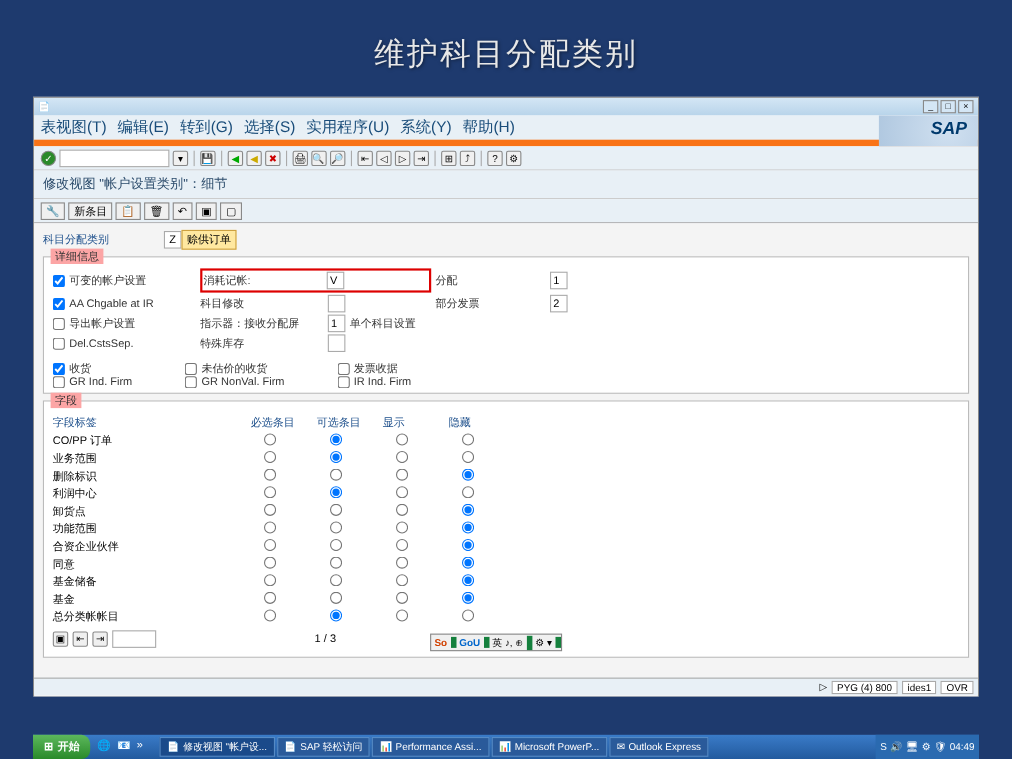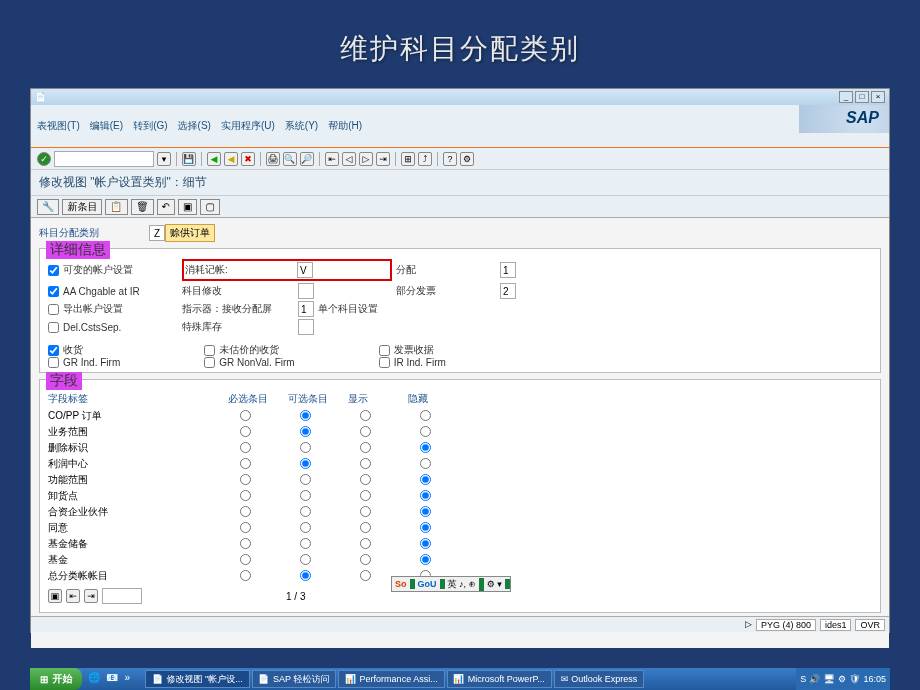--- a/index.html
+++ b/index.html
@@ -4,46 +4,46 @@
   <style>
     * { margin: 0; padding: 0; box-sizing: border-box; }
     body { font-family: Arial, "Microsoft YaHei", sans-serif; background: #1e3a6e; width: 920px; height: 690px; overflow: hidden; }
     .slide-title { color: #e8e8e8; font-size: 28px; text-align: center; padding: 30px 0 20px; font-weight: normal; letter-spacing: 2px; text-shadow: 1px 1px 3px rgba(0,0,0,0.5); }
     .sap-window { background: #fff; margin: 0 30px; border: 1px solid #888; position: relative; height: 545px; }
     .titlebar { background: linear-gradient(#d4e6f5, #b8d4ea); height: 16px; display: flex; align-items: center; padding: 0 4px; font-size: 9px; }
     .titlebar-right { margin-left: auto; display: flex; gap: 2px; }
     .titlebar-btn { width: 14px; height: 12px; background: #d4e6f5; border: 1px solid #888; font-size: 8px; line-height: 10px; text-align: center; cursor: pointer; }
     .sap-logo { position: absolute; right: 10px; top: 20px; font-weight: bold; font-size: 16px; color: #003a6d; font-style: italic; z-index: 5; }
     .sap-logo-bg { position: absolute; right: 0; top: 16px; width: 90px; height: 28px; background: radial-gradient(circle at 70% 50%, #d0e0f0 0%, #b0c8e0 100%); z-index: 4; }
-    .menubar { background: #e8f0f6; padding: 14px 6px; font-size: 10px; color: #1a4d7a; display: flex; gap: 10px; border-bottom: 1px solid #f97316; }
+    .menubar { background: #e8f0f6; padding: 2px 6px; font-size: 14px; color: #1a4d7a; display: flex; gap: 10px; border-bottom: 6px solid #f97316; }
     .menubar span { cursor: pointer; }
     .toolbar1 { background: #e8f0f6; padding: 3px 6px; display: flex; align-items: center; gap: 3px; border-bottom: 1px solid #ccc; height: 22px; }
     .tb-btn { width: 14px; height: 14px; border: 1px solid #888; background: #f0f0f0; display: inline-flex; align-items: center; justify-content: center; font-size: 9px; cursor: pointer; border-radius: 2px; }
     .tb-check { background: #2a8a2a; color: #fff; border-radius: 50%; width: 14px; height: 14px; }
     .tb-input { width: 100px; height: 16px; border: 1px solid #aaa; font-size: 10px; padding: 0 2px; }
     .tb-sep { width: 1px; height: 14px; background: #aaa; margin: 0 2px; }
     .page-title { background: #e8f0f6; padding: 4px 8px; font-size: 12px; color: #2a4a6a; border-bottom: 1px solid #ccc; }
     .toolbar2 { background: #e8f0f6; padding: 3px 6px; display: flex; align-items: center; gap: 3px; border-bottom: 1px solid #aaa; height: 22px; }
     .toolbar2-btn { height: 16px; padding: 0 4px; border: 1px solid #888; background: #f0f0f0; font-size: 10px; cursor: pointer; display: inline-flex; align-items: center; gap: 2px; }
     .content { padding: 6px 8px; font-size: 10px; background: #f4f4f4; height: 430px; overflow: hidden; }
     .row { display: flex; align-items: center; margin-bottom: 4px; }
     .lbl-blue { color: #1a4d8a; margin-right: 20px; min-width: 90px; }
     .code-box { width: 16px; height: 16px; border: 1px solid #aaa; background: #fff; text-align: center; font-size: 10px; }
     .code-desc { background: #ffe8a0; padding: 1px 4px; border: 1px solid #cca040; color: #000; }
     .group { background: #fff; border: 1px solid #bbb; margin: 6px 0; position: relative; }
-    .group-title { position: absolute; top: -8px; left: 6px; background: #d946ef; padding: 0 4px; font-size: 14px; color: #333; }
+    .group-title { position: absolute; top: -8px; left: 6px; background: #fca5a5; padding: 0 4px; font-size: 10px; color: #333; }
     .group-body { padding: 10px 8px 4px; }
     .detail-grid { display: grid; grid-template-columns: 130px 210px 100px 20px; gap: 2px 4px; align-items: center; font-size: 10px; }
     .chk { display: flex; align-items: center; gap: 4px; }
     .chk input { width: 11px; height: 11px; }
     .lbl { color: #333; }
     .field-row { display: flex; align-items: center; gap: 4px; }
     .txt-in { height: 16px; border: 1px solid #aaa; background: #fff; font-size: 10px; padding: 0 2px; }
     .highlight { border: 2px solid #d00; padding: 1px; }
-    .checks-row { display: flex; gap: 84px; margin-top: 8px; }
+    .checks-row { display: flex; gap: 48px; margin-top: 8px; }
     .ft-header { display: grid; grid-template-columns: 180px 60px 60px 60px 60px; color: #1a4d8a; font-size: 10px; padding: 2px 0; }
     .ft-row { display: grid; grid-template-columns: 180px 60px 60px 60px 60px; align-items: center; font-size: 10px; padding: 1px 0; }
     .ft-row input[type=radio] { width: 11px; height: 11px; margin-left: 12px; }
     .bottom-tools { display: flex; align-items: center; gap: 4px; padding: 4px 0; }
     .page-ind { margin-left: 140px; font-size: 10px; }
     .ime-bar { position: absolute; bottom: 40px; left: 360px; display: flex; align-items: center; background: #f0f0f0; border: 1px solid #888; font-size: 9px; height: 16px; }
     .ime-bar span { padding: 0 3px; border-right: 5px solid #15803d; }
     .sogou { color: #d04000; font-weight: bold; }
     .statusbar { background: #e8f0f6; border-top: 1px solid #aaa; display: flex; align-items: center; font-size: 9px; height: 16px; padding: 0 4px; position: absolute; bottom: 0; left: 0; right: 0; }
     .statusbar-right { margin-left: auto; display: flex; gap: 4px; }
@@ -251,32 +251,32 @@
               <span><input type="radio" name="fr3" checked="" style=""></span>
             </div>
             <div class="ft-row">
               <span>利润中心</span>
               <span><input type="radio" name="fr4" style=""></span>
               <span><input type="radio" name="fr4" checked="" style=""></span>
               <span><input type="radio" name="fr4" style=""></span>
               <span><input type="radio" name="fr4" style=""></span>
             </div>
             <div class="ft-row">
+              <span>卸货点</span>
+              <span><input type="radio" name="fr6" style=""></span>
+              <span><input type="radio" name="fr6" style=""></span>
+              <span><input type="radio" name="fr6" style=""></span>
+              <span><input type="radio" name="fr6" checked="" style=""></span>
+            </div>
+            <div class="ft-row">
               <span>功能范围</span>
               <span><input type="radio" name="fr5" style=""></span>
               <span><input type="radio" name="fr5" style=""></span>
               <span><input type="radio" name="fr5" style=""></span>
               <span><input type="radio" name="fr5" checked="" style=""></span>
-            </div>
-            <div class="ft-row">
-              <span>卸货点</span>
-              <span><input type="radio" name="fr6" style=""></span>
-              <span><input type="radio" name="fr6" style=""></span>
-              <span><input type="radio" name="fr6" style=""></span>
-              <span><input type="radio" name="fr6" checked="" style=""></span>
             </div>
             <div class="ft-row">
               <span>合资企业伙伴</span>
               <span><input type="radio" name="fr7" style=""></span>
               <span><input type="radio" name="fr7" style=""></span>
               <span><input type="radio" name="fr7" style=""></span>
               <span><input type="radio" name="fr7" checked="" style=""></span>
             </div>
             <div class="ft-row">
               <span>同意</span>
@@ -364,15 +364,15 @@
   <div class="task-item">
       <span>✉</span>
       <span>Outlook Express</span>
     </div>
   <div class="tray">
     <span>S</span>
     <span>🔊</span>
     <span>🖥</span>
     <span>⚙</span>
     <span>🛡</span>
-    <span>16:05</span>
+    <span>04:49</span>
   </div>
 </div>
 
 </body></html>

